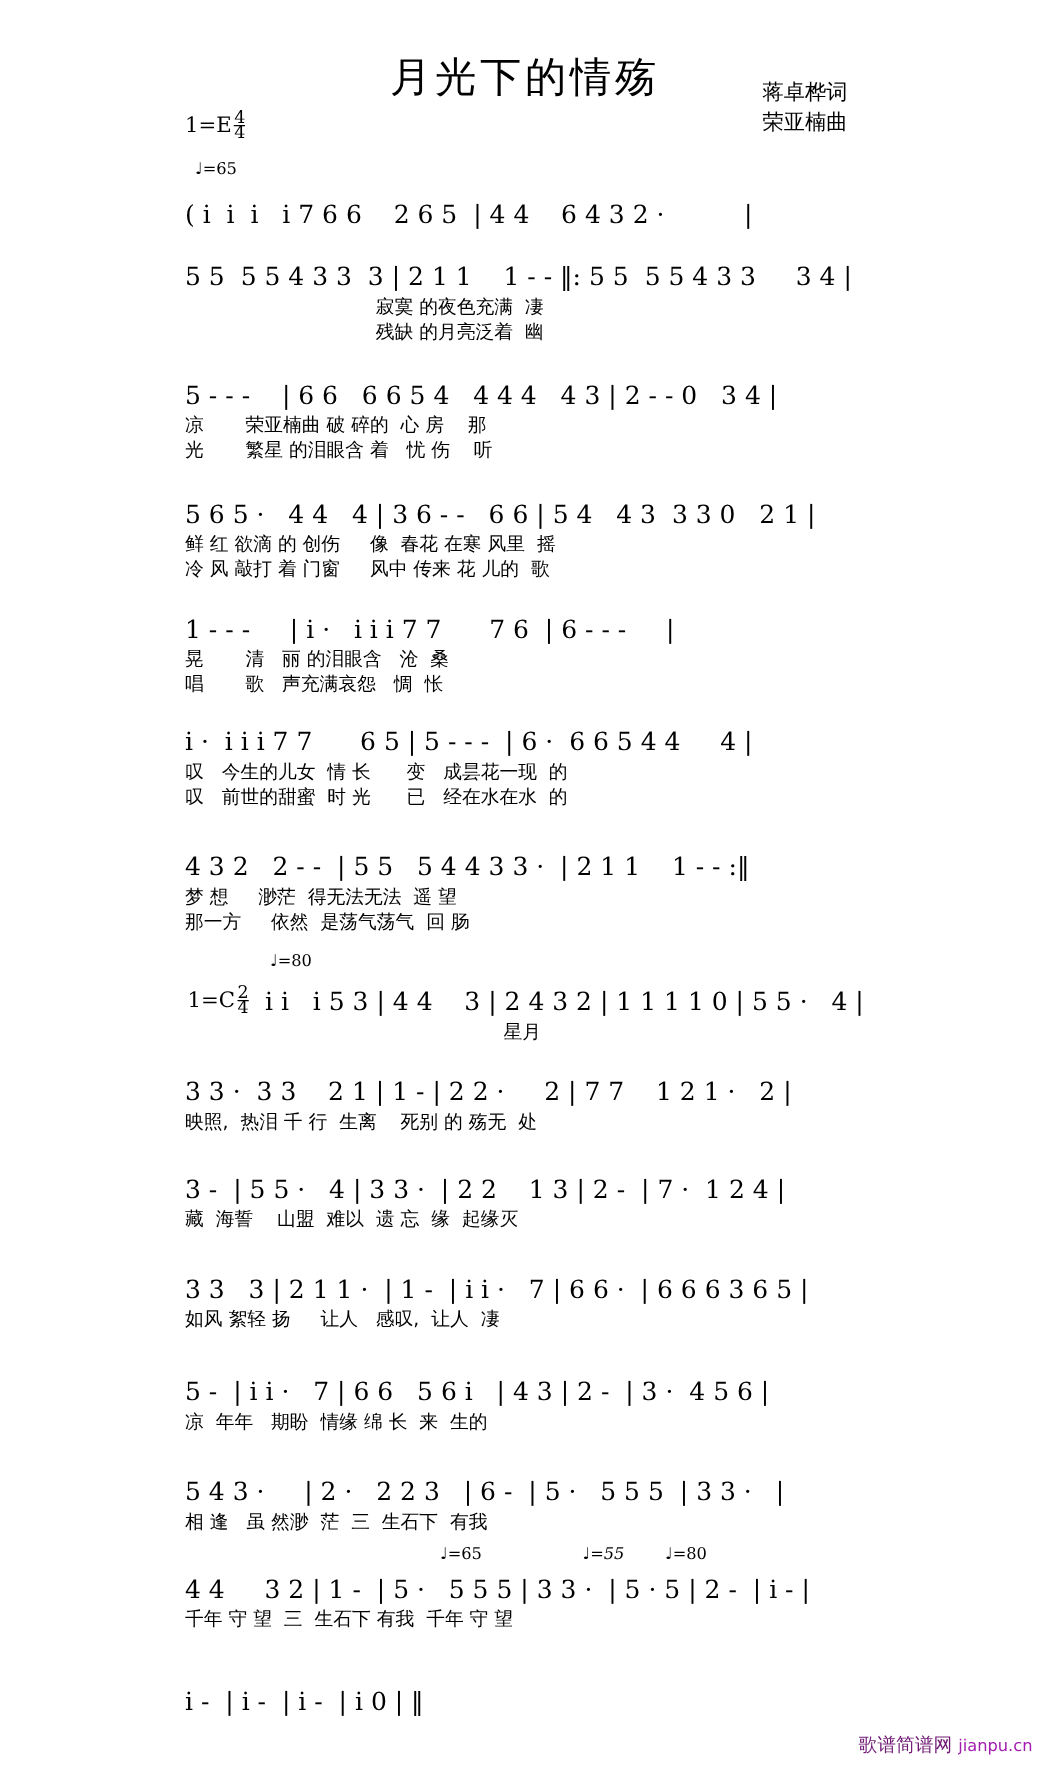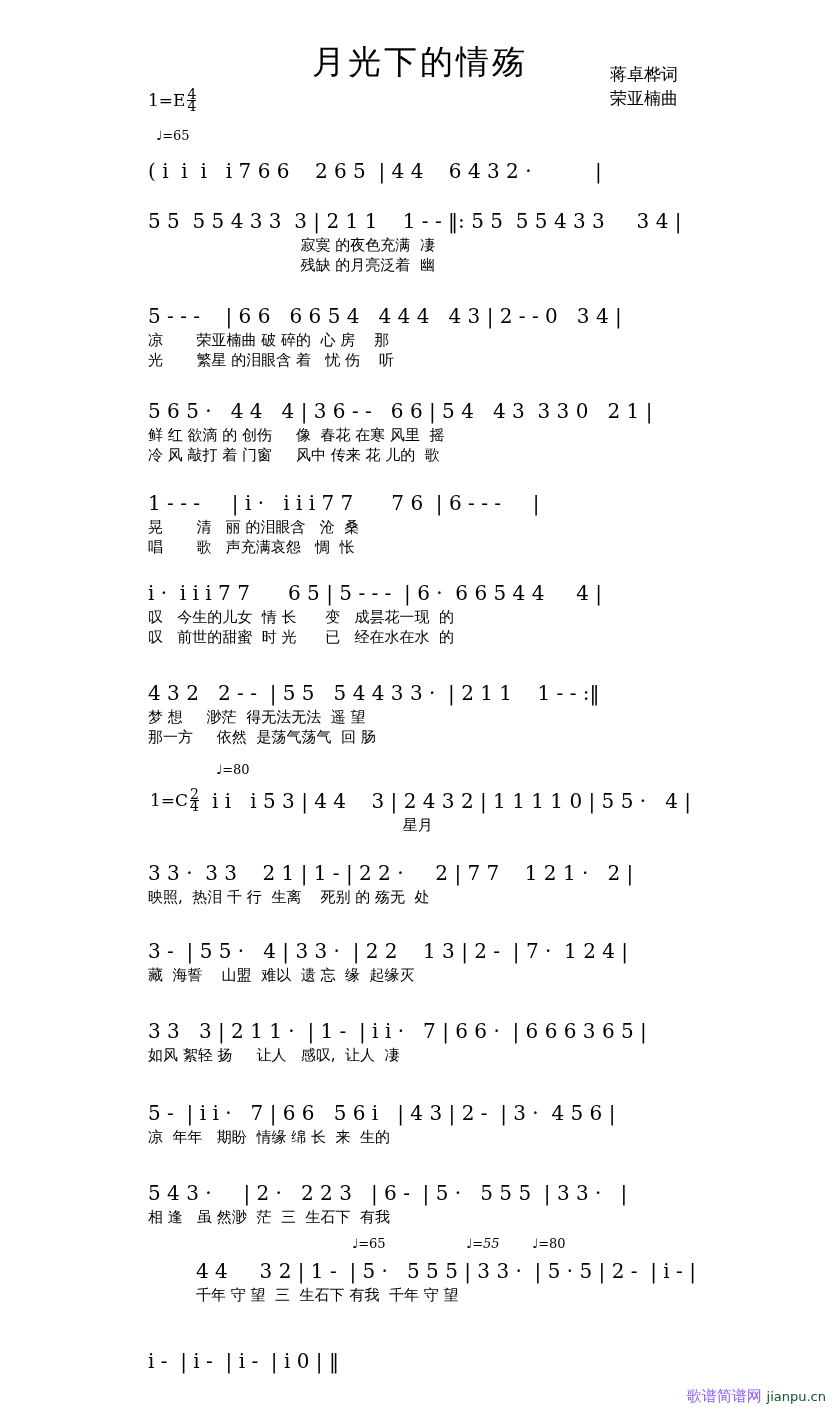--- a/index.html
+++ b/index.html
@@ -101,22 +101,22 @@
 
   
   .watermark {
     position: absolute;
     right: 14px;
     bottom: 10px;
     font-size: 15px;
     color: #7b7b7b;
     font-family: "DejaVu Sans", sans-serif;
   }
-  .watermark .cn { color: #8b5cf6; }
-  .watermark .en { color: #14532d; font-size: 13px; }
+  .watermark .cn { color: #701a75; }
+  .watermark .en { color: #a21caf; font-size: 13px; }
 </style>
 </head>
 <body>
 
 <div class="sheet">
 
   <div class="title">月光下的情殇</div>
 
   <div class="credits">
     <div>蒋卓桦词</div>
@@ -203,21 +203,21 @@
 
   <div class="row" style="top:1180px;">
     <div class="notes">5 4 3 ·     | 2 ·   2 2 3   | 6 -  | 5 ·   5 5 5  | 3 3 ·   |</div>
     <div class="lyric">相 逢   虽 然渺  茫  三  生石下  有我</div>
   </div>
 
   <div class="tempo" style="top:1236px; left:352px;">♩=65</div>
   <div class="tempo" style="top:1236px; left:466px;font-style:italic;">♩=55</div>
   <div class="tempo" style="top:1236px; left:532px;">♩=80</div>
 
-  <div class="row" style="top:1258px;margin-left:48px;">
+  <div class="row" style="top:1258px;">
     <div class="notes">4 4     3 2 | 1 -  | 5 ·   5 5 5 | 3 3 ·  | 5 · 5 | 2 -  | i - |</div>
     <div class="lyric">千年 守 望  三  生石下 有我  千年 守 望</div>
   </div>
 
   <div class="row" style="top:1348px;">
     <div class="notes">i -  | i -  | i -  | i 0 | ‖</div>
   </div>
 
   <div class="watermark">
     <span class="cn">歌谱简谱网</span>

